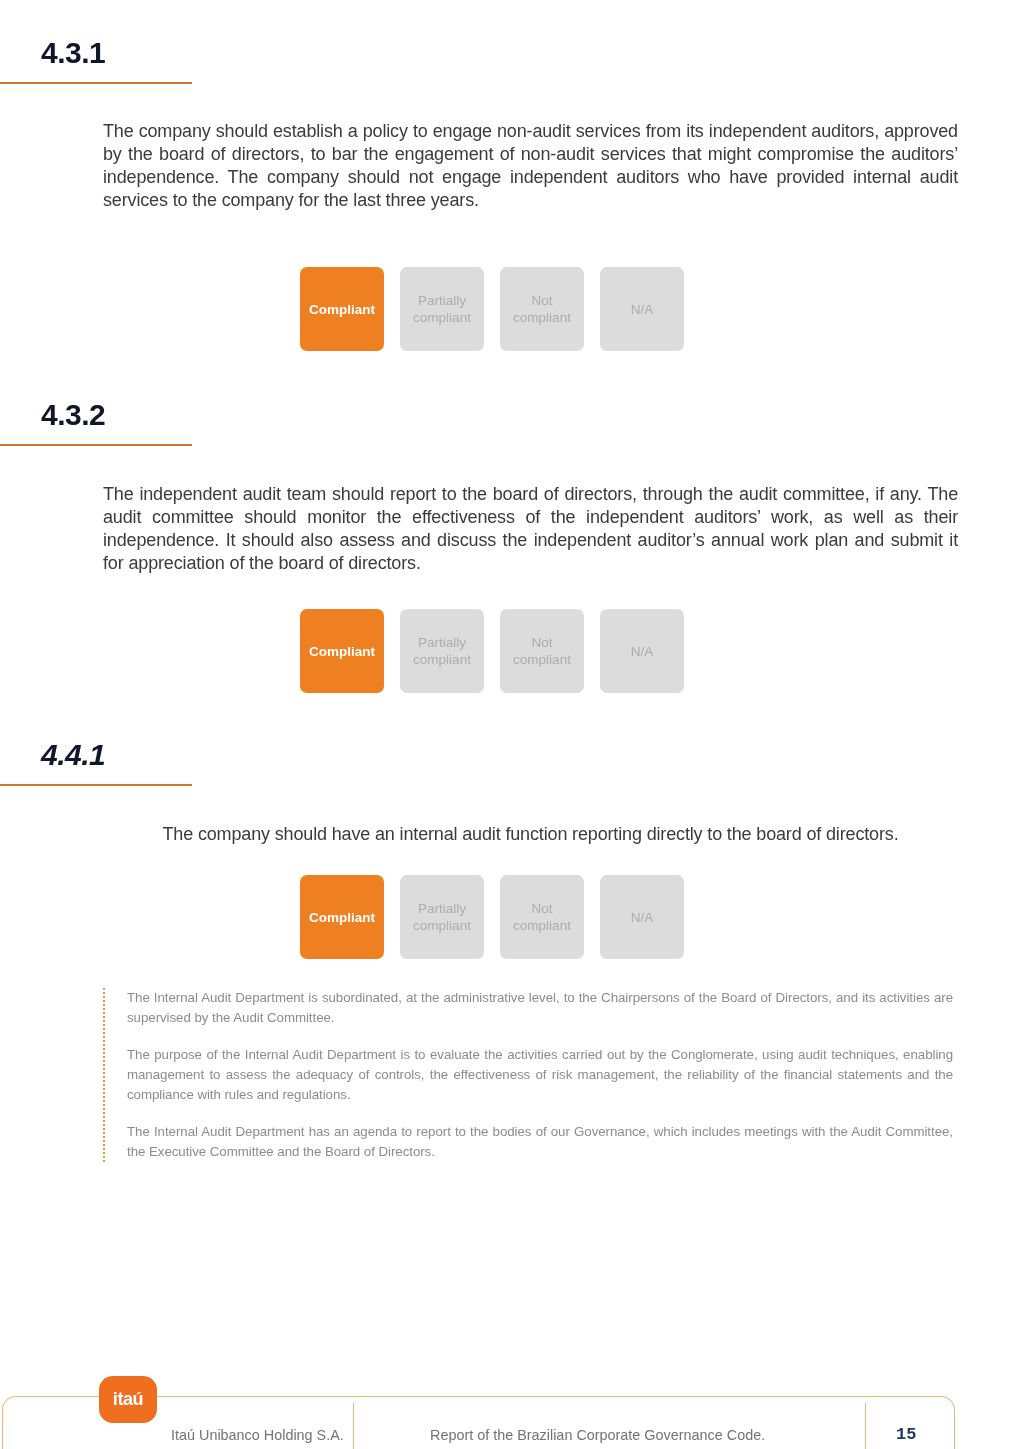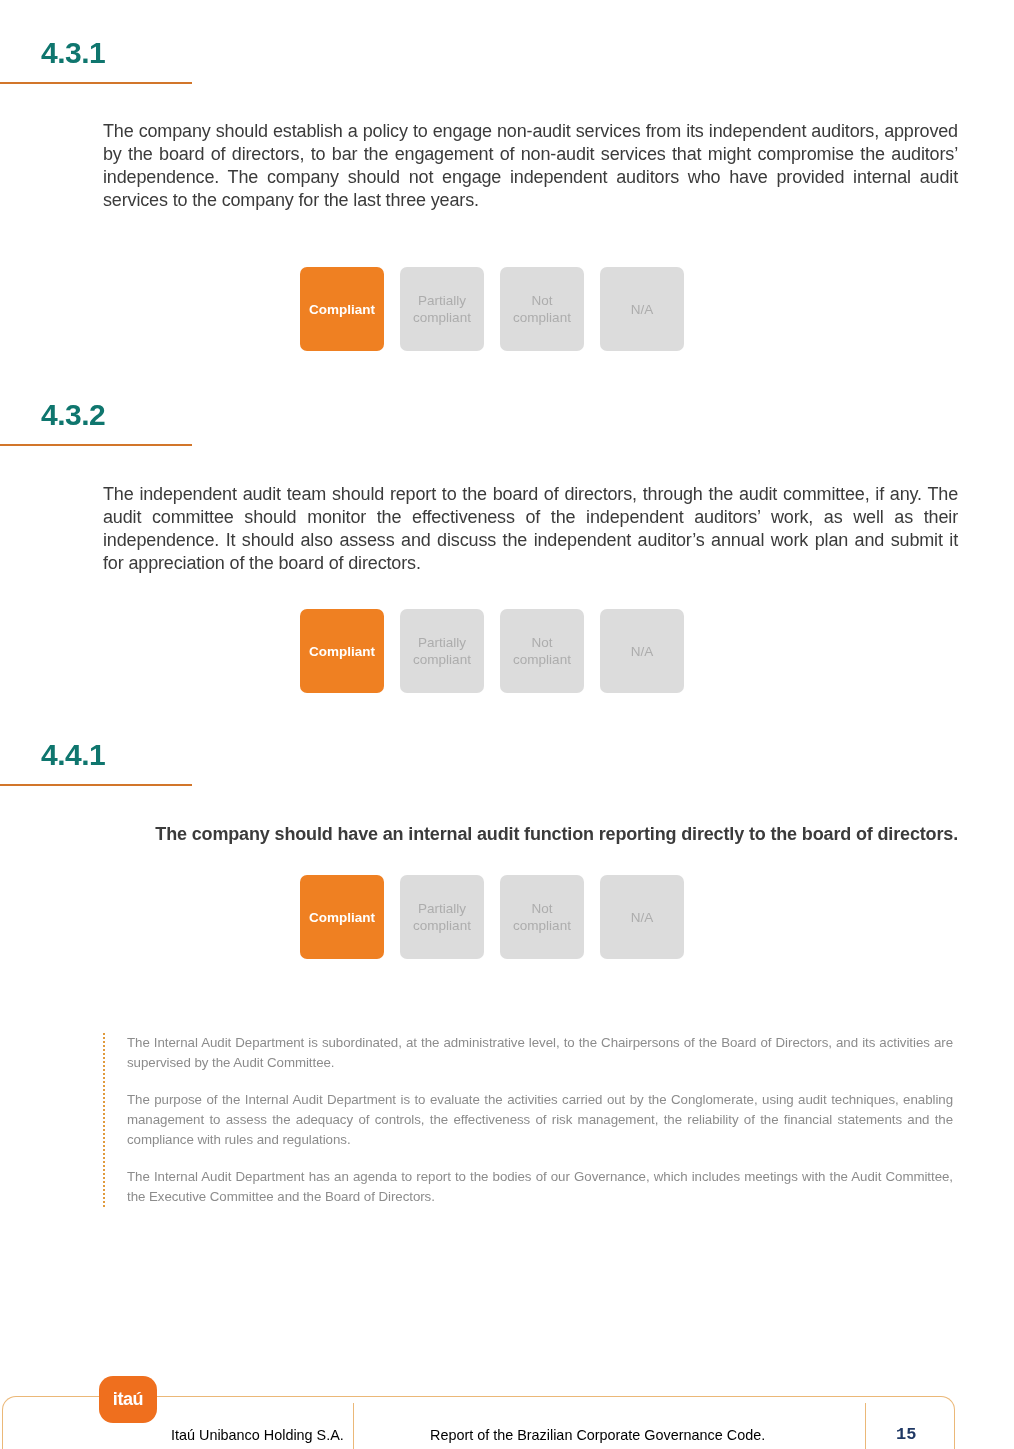--- a/index.html
+++ b/index.html
@@ -23,21 +23,21 @@
   .section-head {
     position: absolute;
     left: 0;
     width: 192px;
   }
   .section-head .num {
     display: block;
     margin-left: 41px;
     font-size: 30px;
     font-weight: 700;
-    color: #0f766e;
+    color: #0f172a;
     letter-spacing: -0.5px;
     line-height: 1;
   }
   .section-head .rule {
     display: block;
     margin-top: 14px;
     width: 192px;
     height: 2px;
     background: #D2762A;
   }
@@ -46,21 +46,21 @@
   .body-text {
     position: absolute;
     left: 103px;
     width: 855px;
     font-size: 18px;
     line-height: 23px;
     color: #3B3B3B;
     text-align: justify;
     letter-spacing: -0.15px;
   }
-  .body-text.single { text-align: right; font-weight: bold; }
+  .body-text.single { text-align: center; }
 
   
   .choice-row {
     position: absolute;
     left: 300px;
     display: flex;
     gap: 16px;
   }
   .choice {
     width: 84px;
@@ -82,21 +82,20 @@
     font-weight: 700;
   }
 
   
   .notes {
     position: absolute;
     left: 103px;
     width: 850px;
     border-left: 2px dotted #E09A3C;
     padding-left: 22px;
-    margin-top: 45px;
   }
   .note {
     font-size: 13.3px;
     line-height: 20px;
     color: #8C8C8C;
     text-align: justify;
     letter-spacing: -0.05px;
   }
   .note + .note { margin-top: 17px; }
 
@@ -129,21 +128,21 @@
     align-items: center;
     justify-content: center;
     color: #ffffff;
     font-size: 18px;
     font-weight: 700;
     letter-spacing: -0.4px;
   }
   .footer-cell {
     position: absolute;
     font-size: 14.4px;
-    color: #000000;
+    color: #737373;
     white-space: nowrap;
   }
   .fc-company { left: 168px; top: 30px; }
   .fc-report  { left: 379px; top: 30px; margin-left: 48px; }
   .fc-page {
     left: 893px; top: 28px;
     color: #1F3864;
     font-size: 17px;
     font-weight: 700;
     font-family: Liberation Mono, monospace;
@@ -184,21 +183,21 @@
 
   <p class="body-text" style="top:483px;">The independent audit team should report to the board of directors, through the audit committee, if any. The audit committee should monitor the effectiveness of the independent auditors’ work, as well as their independence. It should also assess and discuss the independent auditor’s annual work plan and submit it for appreciation of the board of directors.</p>
 
   <div class="choice-row" style="top:609px;">
     <div class="choice selected">Compliant</div>
     <div class="choice">Partially compliant</div>
     <div class="choice">Not compliant</div>
     <div class="choice">N/A</div>
   </div>
 
-  <div class="section-head" style="top:740px;">
+  <div class="section-head" style="top:740px;font-style:italic;">
     <span class="num">4.4.1</span>
     <span class="rule"></span>
   </div>
 
   <p class="body-text single" style="top:823px;">The company should have an internal audit function reporting directly to the board of directors.</p>
 
   <div class="choice-row" style="top:875px;">
     <div class="choice selected">Compliant</div>
     <div class="choice">Partially compliant</div>
     <div class="choice">Not compliant</div>

